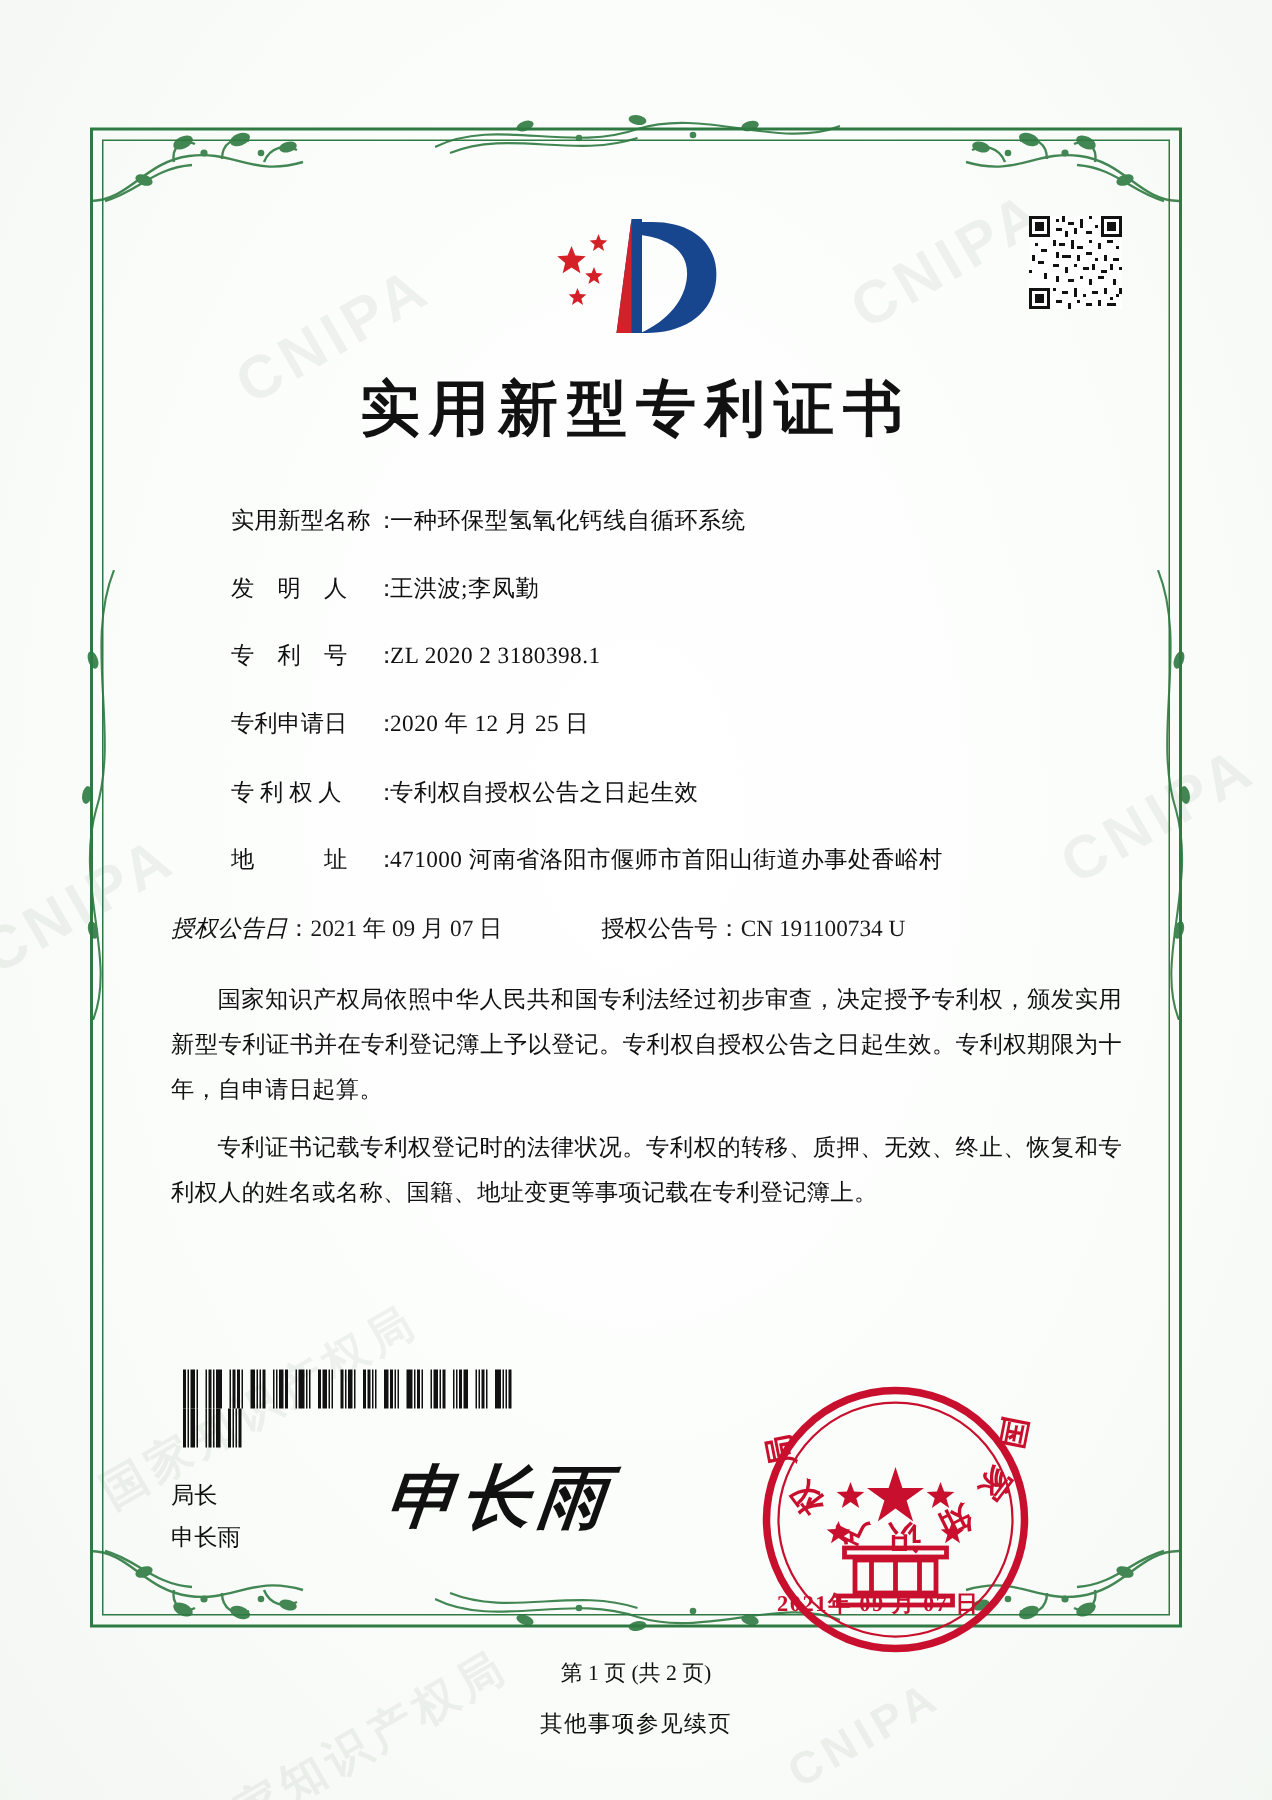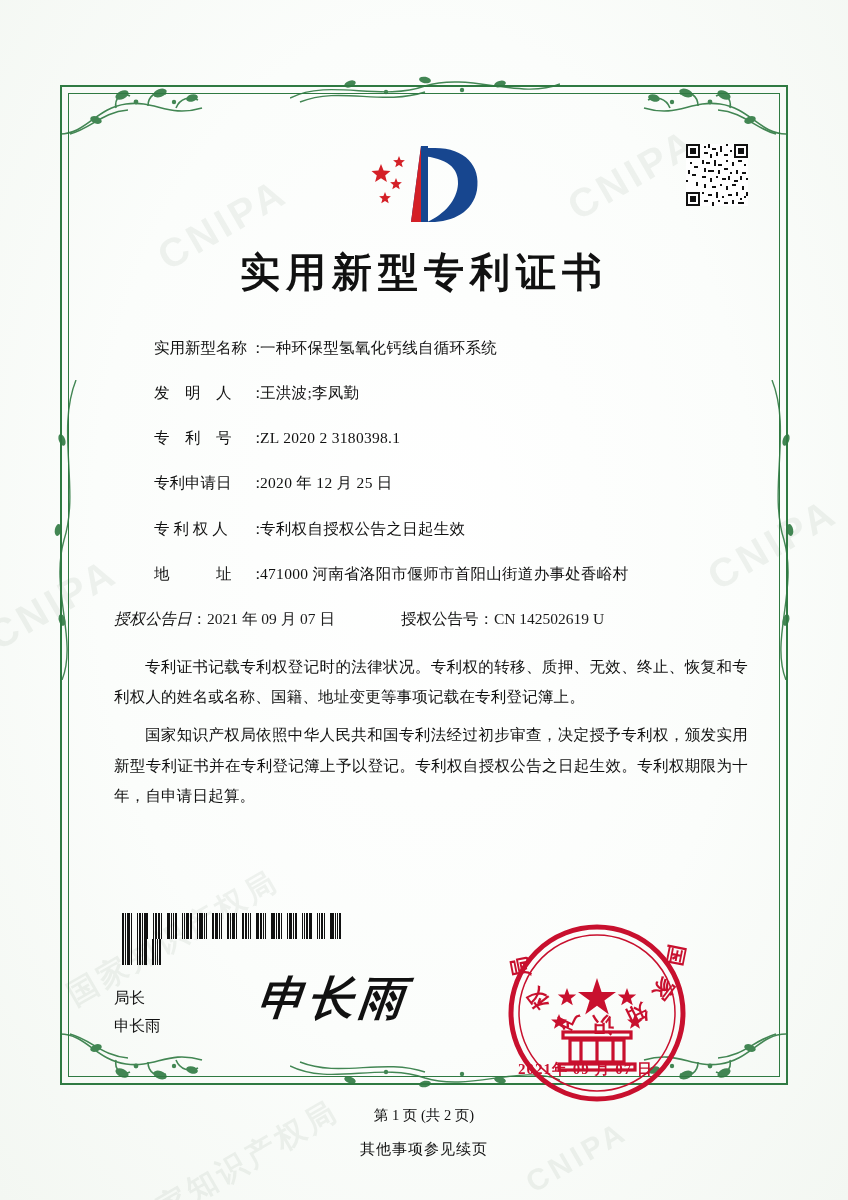--- a/index.html
+++ b/index.html
@@ -544,26 +544,26 @@
         <span class="f-label">地　　　址</span>
         <span class="f-colon">：</span>
         <span class="f-value">471000 河南省洛阳市偃师市首阳山街道办事处香峪村</span>
       </div>
 
       <div class="two-col">
         <span class="seg1">
           <span class="f-label" style="width:auto; flex:none;font-style:italic;">授权公告日</span><span>：</span><span>2021 年 09 月 07 日</span>
         </span>
         <span class="seg2">
-          <span class="f-label" style="width:auto; flex:none;">授权公告号</span><span>：</span><span>CN 142502619 U</span>
+          <span class="f-label" style="width:auto; flex:none;">授权公告号</span><span>：</span><span>CN 191100734 U</span>
         </span>
       </div>
 
+      <div class="para indent">国家知识产权局依照中华人民共和国专利法经过初步审查，决定授予专利权，颁发实用新型专利证书并在专利登记簿上予以登记。专利权自授权公告之日起生效。专利权期限为十年，自申请日起算。</div>
       <div class="para indent">专利证书记载专利权登记时的法律状况。专利权的转移、质押、无效、终止、恢复和专利权人的姓名或名称、国籍、地址变更等事项记载在专利登记簿上。</div>
-      <div class="para indent">国家知识产权局依照中华人民共和国专利法经过初步审查，决定授予专利权，颁发实用新型专利证书并在专利登记簿上予以登记。专利权自授权公告之日起生效。专利权期限为十年，自申请日起算。</div>
     </div>
 
     <div class="barcode">
       <i style="width:2px"></i><i style="width:1px"></i><i style="width:3px"></i><i style="width:1px"></i>
       <i style="width:1px"></i><i style="width:2px"></i><i style="width:1px"></i><i style="width:4px"></i>
       <i style="width:1px"></i><i style="width:2px"></i><i style="width:2px"></i><i style="width:1px"></i>
       <i style="width:3px"></i><i style="width:1px"></i><i style="width:1px"></i><i style="width:2px"></i>
       <i style="width:1px"></i><i style="width:1px"></i><i style="width:3px"></i><i style="width:2px"></i>
       <i style="width:1px"></i><i style="width:4px"></i><i style="width:1px"></i><i style="width:1px"></i>
       <i style="width:2px"></i><i style="width:3px"></i><i style="width:1px"></i><i style="width:1px"></i>

